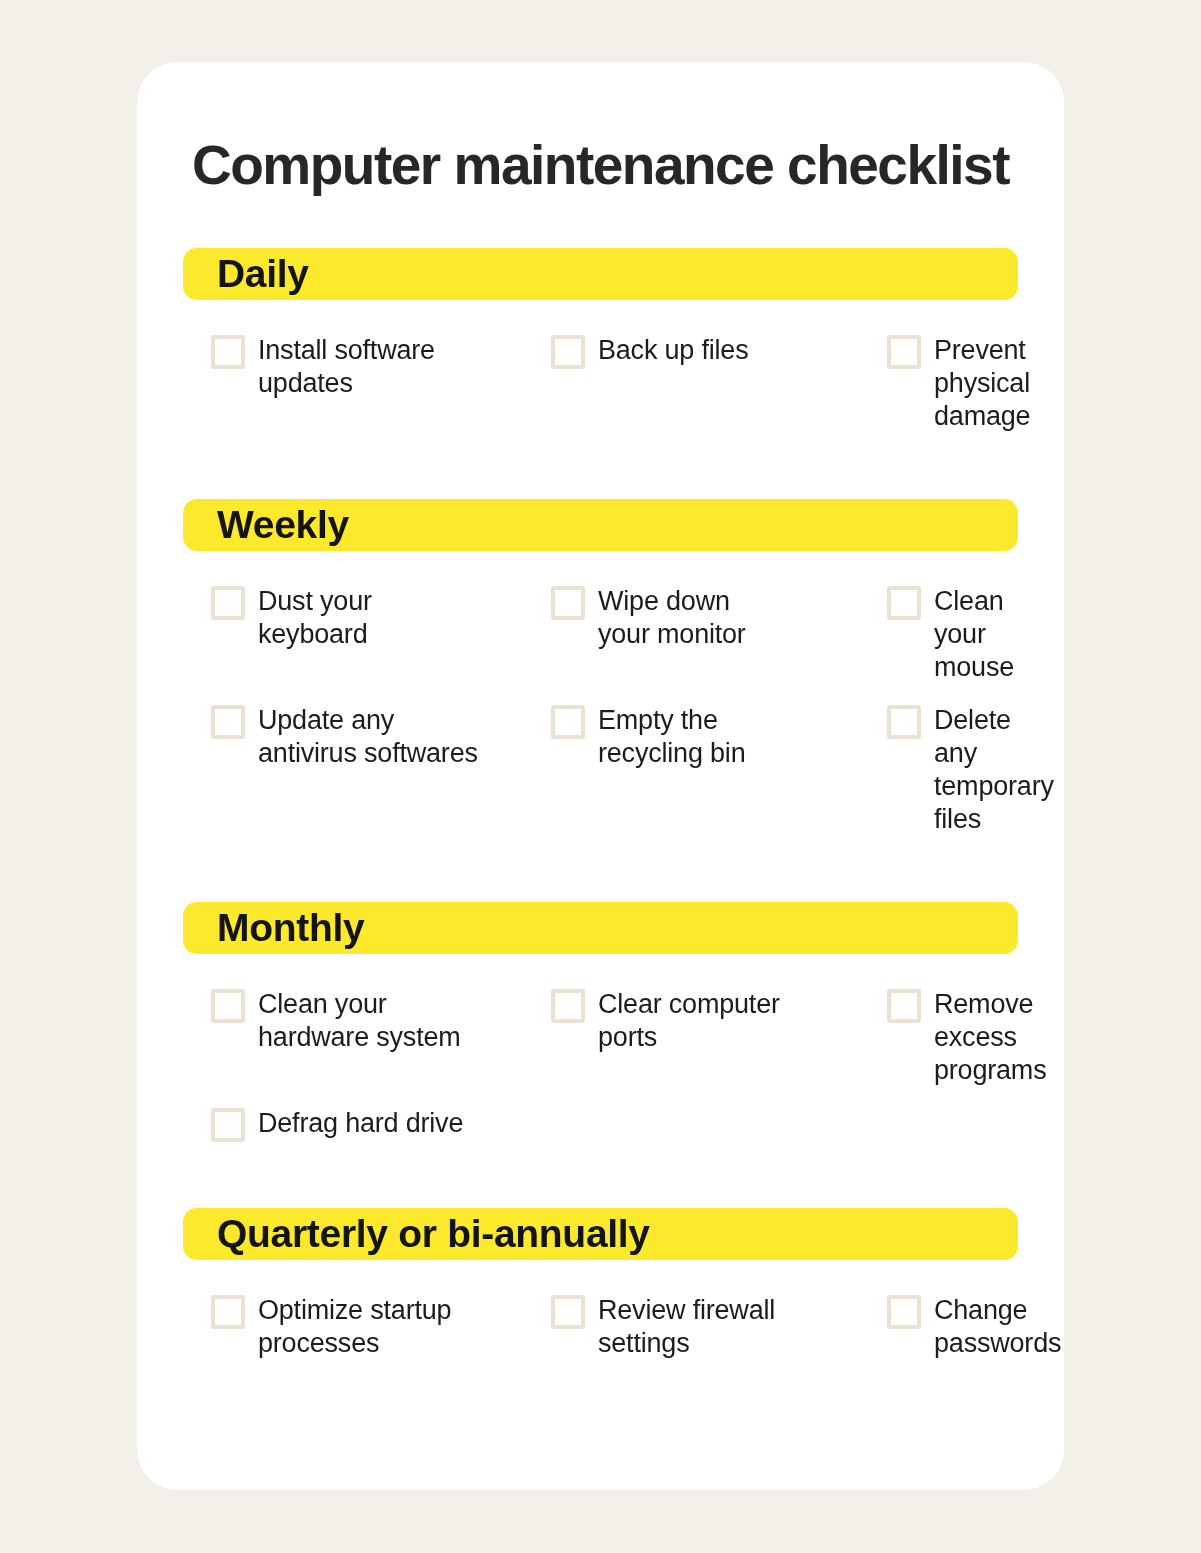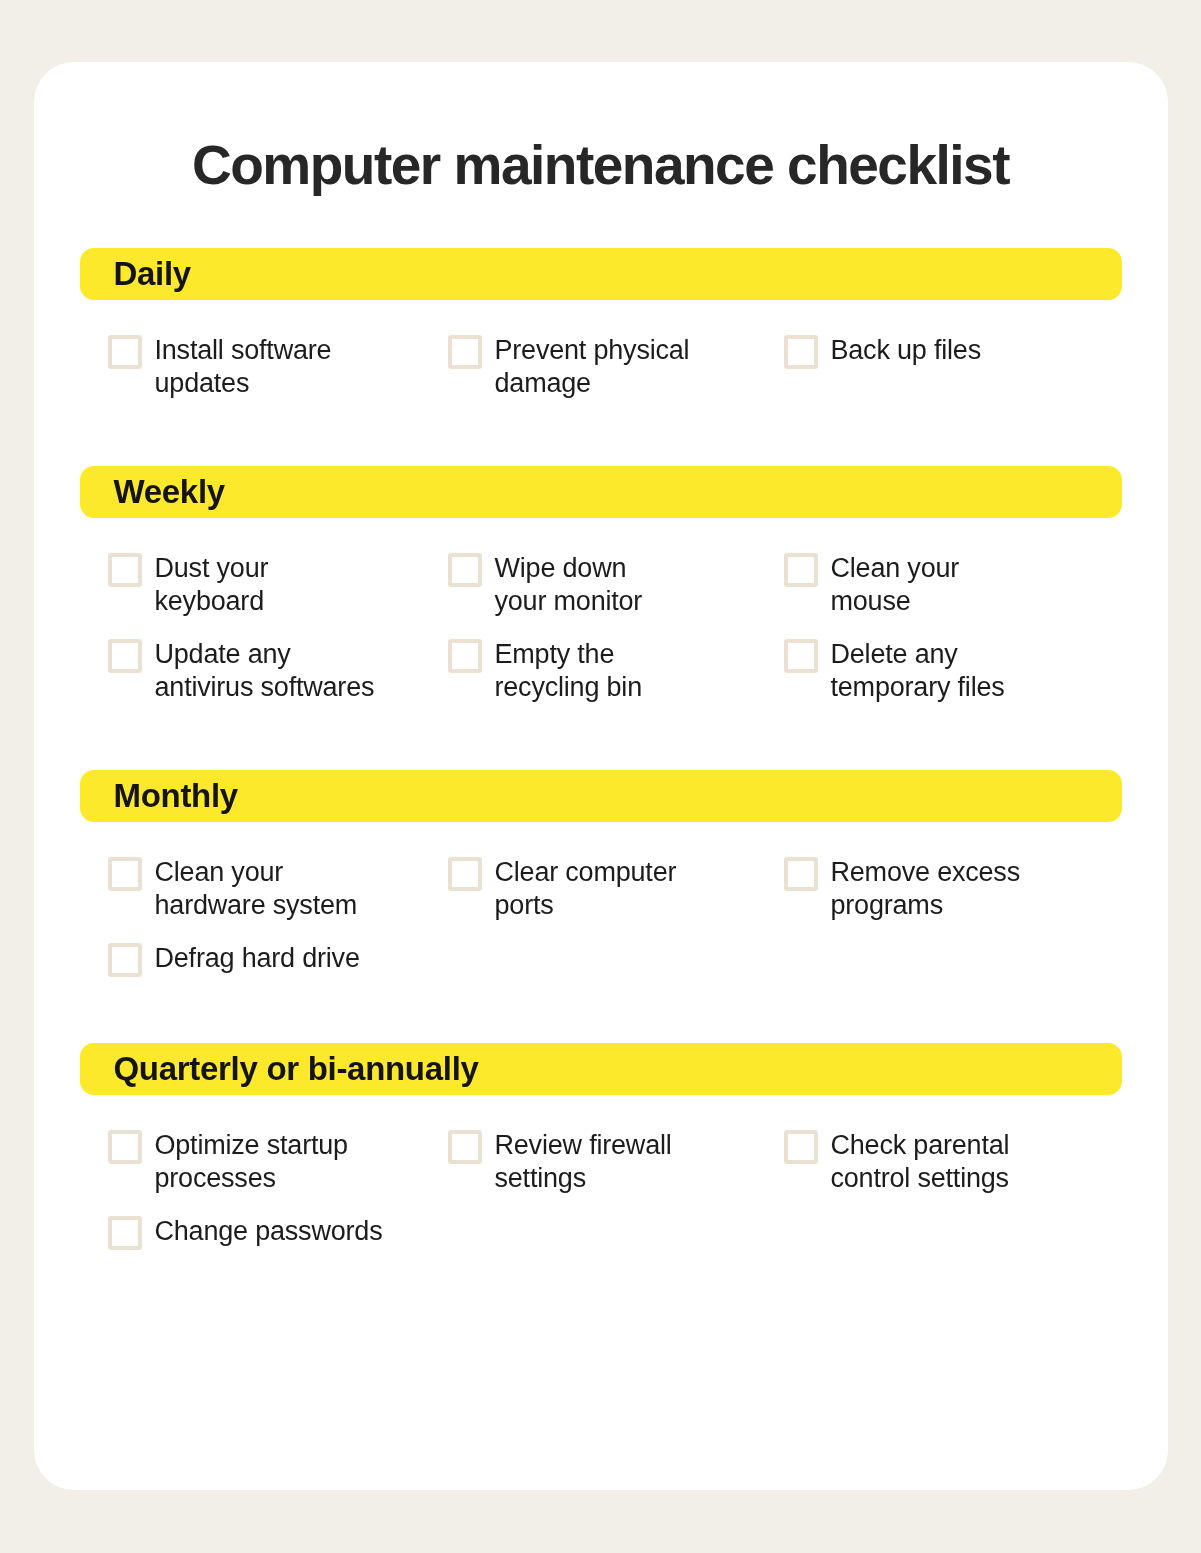--- a/index.html
+++ b/index.html
@@ -5,21 +5,21 @@
   * { margin: 0; padding: 0; box-sizing: border-box; }
   html, body {
     width: 1201px;
     font-family: "Liberation Sans", sans-serif;
   }
   body {
     height: 1553px;
     background: #F2EFE9;
   }
   .card {
-    width: 1134px;
+    width: 927px;
     margin: 0 auto;
     position: relative;
     top: 62px;
     background: #FFFFFF;
     border-radius: 40px;
     padding: 72px 46px 76px 46px;
     min-height: 1428px;
   }
   .title {
     text-align: center;
@@ -31,21 +31,21 @@
   }
   .section { margin-top: 66px; }
   .section:first-of-type { margin-top: 51px; }
   .section-header {
     height: 52px;
     background: #FDE92B;
     border-radius: 14px;
     display: flex;
     align-items: center;
     padding-left: 34px;
-    font-size: 33px;
+    font-size: 39px;
     font-weight: 700;
     color: #141414;
     letter-spacing: -0.3px;
   }
   .items {
     margin: 34px 0 0 28px;
     display: grid;
     grid-template-columns: 340px 336px 1fr;
     row-gap: 20px;
   }
@@ -81,26 +81,26 @@
   <section class="section">
     <div class="section-header">Daily</div>
     <div class="items">
       <div class="item">
         <span class="checkbox"></span>
         <span class="item-label">Install software
 updates</span>
       </div>
       <div class="item">
         <span class="checkbox"></span>
-        <span class="item-label">Prevent physical
-damage</span>
+        <span class="item-label">Back up files</span>
       </div>
       <div class="item">
         <span class="checkbox"></span>
-        <span class="item-label">Back up files</span>
+        <span class="item-label">Prevent physical
+damage</span>
       </div>
     </div>
   </section>
 
   <section class="section">
     <div class="section-header">Weekly</div>
     <div class="items">
       <div class="item">
         <span class="checkbox"></span>
         <span class="item-label">Dust your
@@ -167,22 +167,17 @@
         <span class="item-label">Optimize startup
 processes</span>
       </div>
       <div class="item">
         <span class="checkbox"></span>
         <span class="item-label">Review firewall
 settings</span>
       </div>
       <div class="item">
         <span class="checkbox"></span>
-        <span class="item-label">Check parental
-control settings</span>
-      </div>
-      <div class="item">
-        <span class="checkbox"></span>
         <span class="item-label">Change passwords</span>
       </div>
     </div>
   </section>
 </div>
 
 </body></html>

